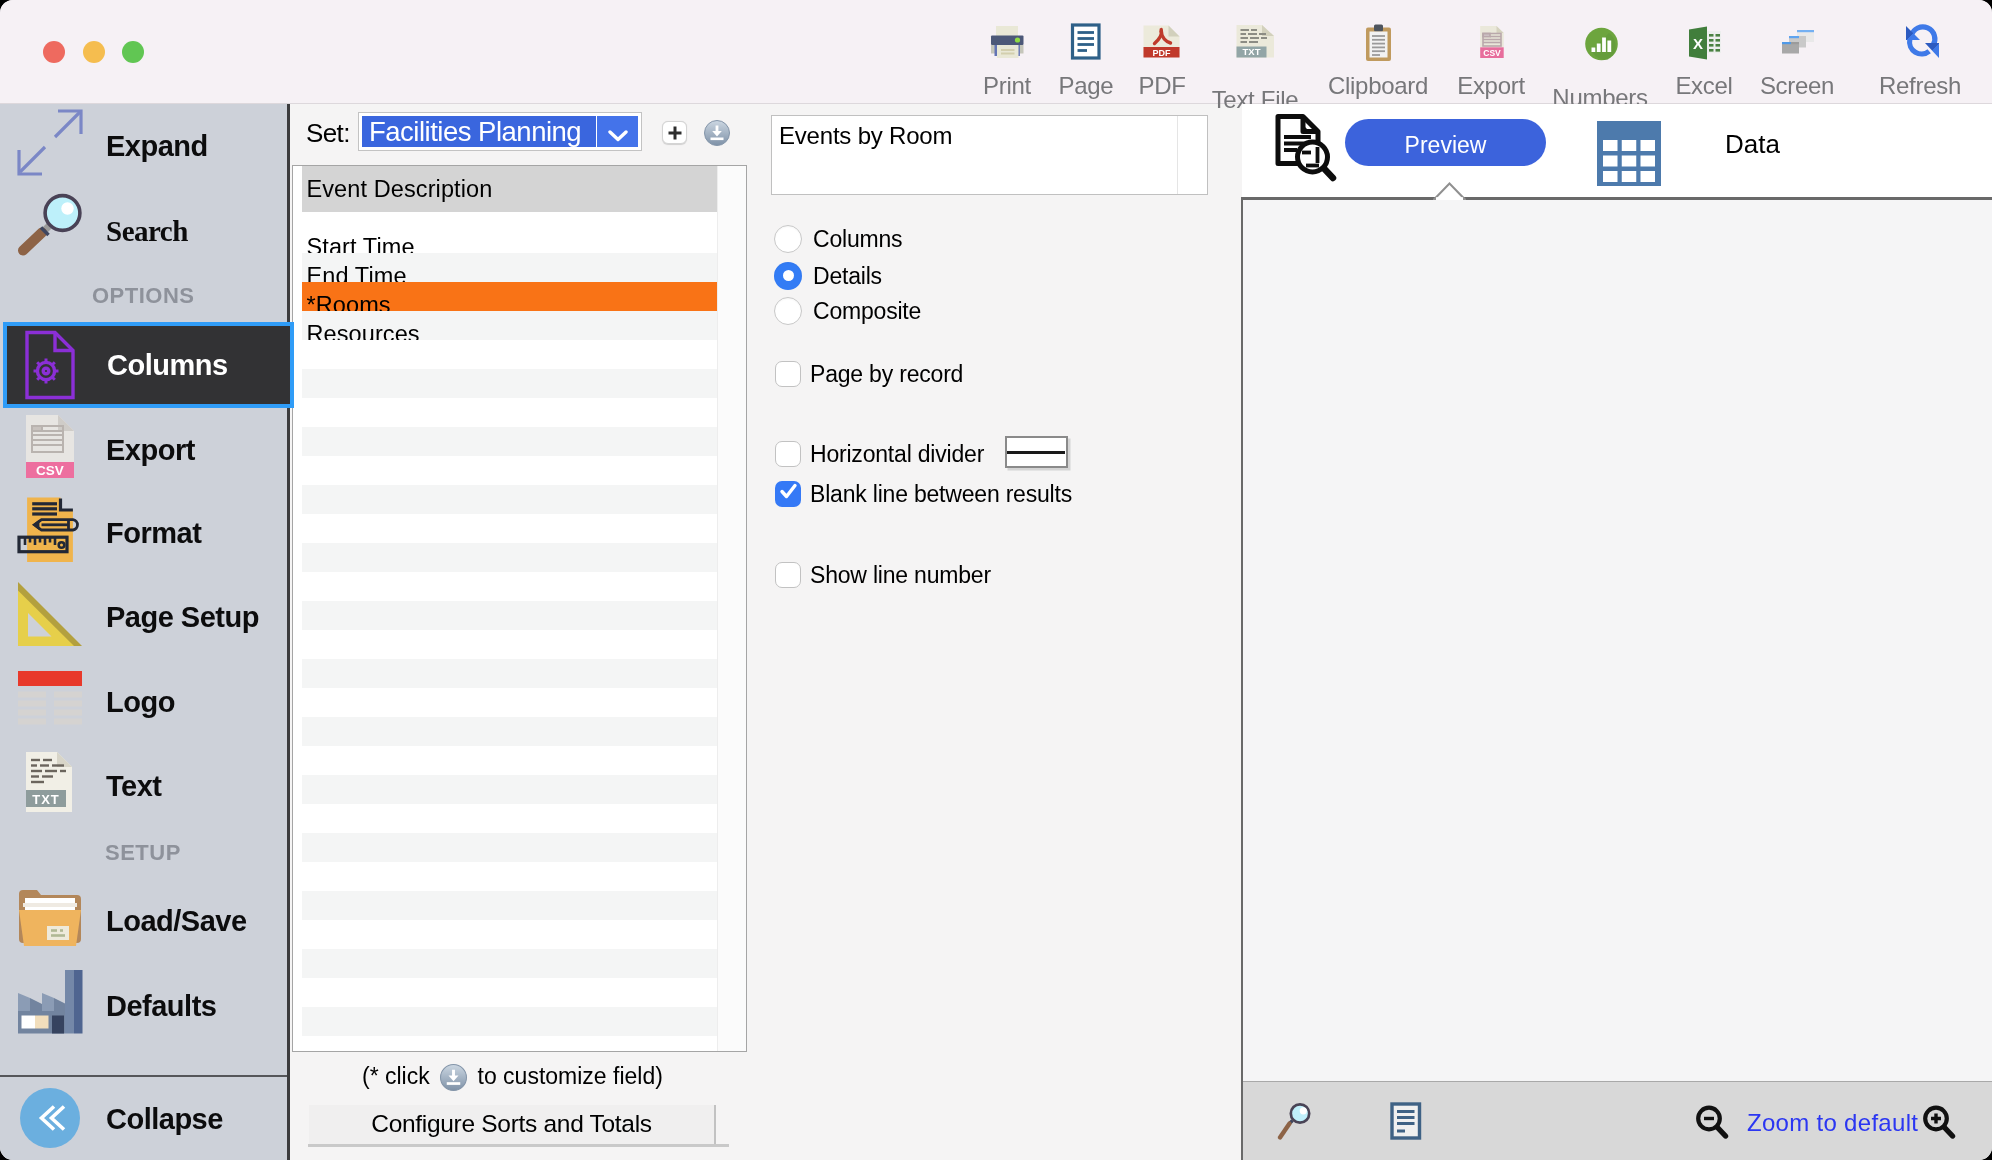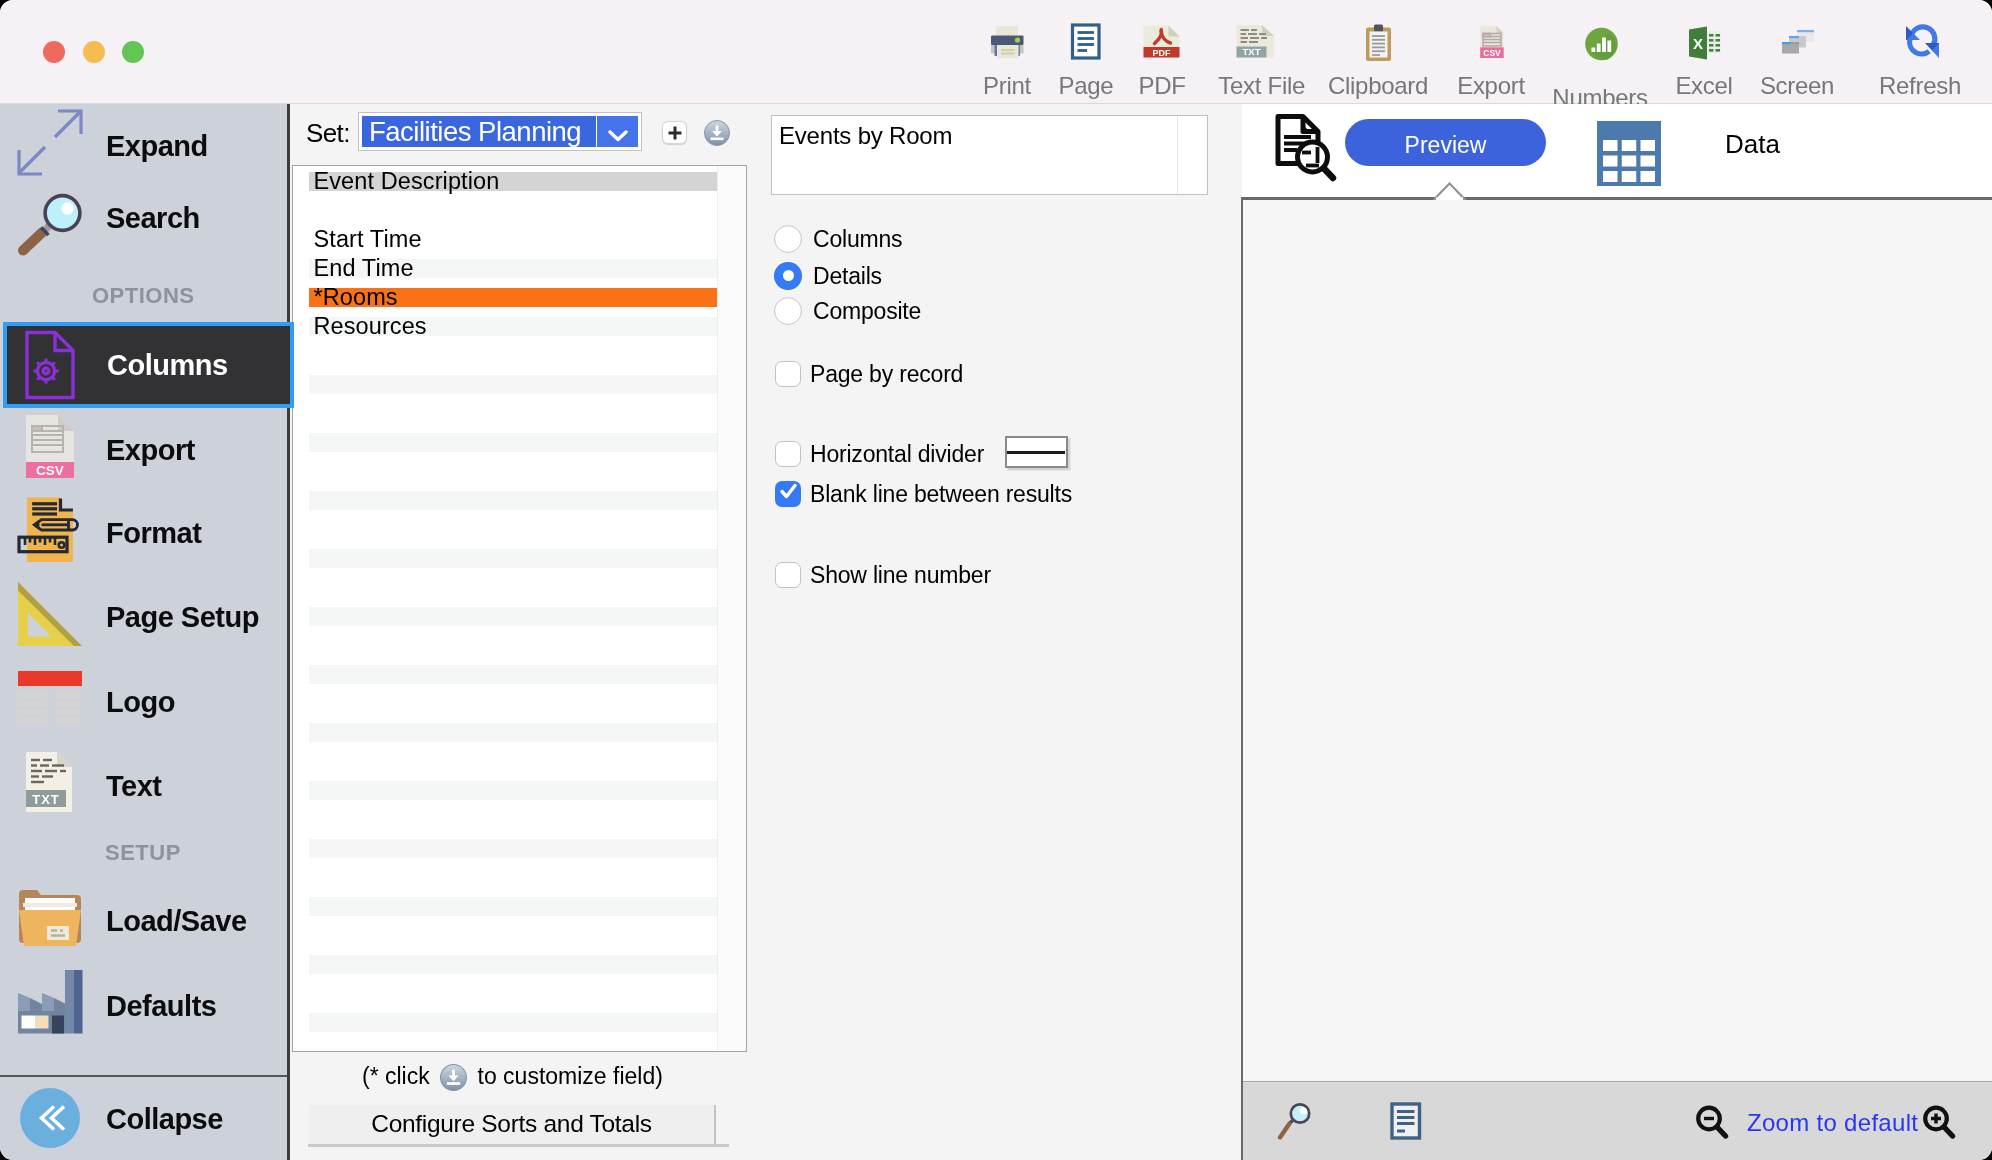--- a/index.html
+++ b/index.html
@@ -24,21 +24,21 @@
 #collapseline { position:absolute; left:0; top:1075px; width:287px; height:2px; background:#55565a; }
 
 
 #setlab { position:absolute; left:306px; top:133px; transform:translateY(-50%); font-size:26px; letter-spacing:-0.6px; color:#000; }
 #dropdown { position:absolute; left:358px; top:112px; width:284px; height:39px; background:#fff; border:1.5px solid #c3c3c3; }
 #ddblue { position:absolute; left:3px; top:3px; right:45px; bottom:3px; background:#3a66de; }
 #ddarrow { position:absolute; right:3px; top:3px; width:41px; bottom:3px; background:#4473ea; }
 #ddtext { position:absolute; left:7px; top:50%; transform:translateY(-50%); color:#fff; font-size:27.5px; letter-spacing:-0.5px; white-space:nowrap; }
 #plusbtn { position:absolute; left:662px; top:121px; width:25px; height:23px; background:#fff; border:1px solid #d4d4d4; border-radius:6px; box-shadow:0 0.5px 1px rgba(0,0,0,0.15); }
 #list { position:absolute; left:292px; top:164.5px; width:455px; height:887.5px; background:#fff; border:1.5px solid #a5a5a5; overflow:hidden; }
-.lrow { position:absolute; left:16px; width:424px; height:19px;margin-top:6px; }
+.lrow { position:absolute; left:9px; width:424px; height:46px; }
 .lrow span { position:absolute; left:4.5px; top:50%; transform:translateY(-50%); font-size:23.5px; letter-spacing:0.1px; color:#000; white-space:nowrap; }
 #ltrack { position:absolute; right:0; top:0; width:29px; height:100%; background:#fbfbfb; border-left:1px solid #ededed; }
 #bluestrip { position:absolute; left:290px; top:322px; width:4px; height:86px; background:#2f9cf7; z-index:31; }
 #caption { position:absolute; left:362px; top:1077px; transform:translateY(-50%); font-size:23px; color:#000; white-space:nowrap; }
 #caption svg { vertical-align:-7px; }
 #sortbtn { position:absolute; left:309px; top:1105px; width:407px; height:39px; background:#f0efef; border-right:2.5px solid #c2c2c2; text-align:center; font-size:24.5px; letter-spacing:-0.3px; color:#000; line-height:38px; }
 #sortshadow { position:absolute; left:308px; top:1144px; width:421px; height:3px; background:#c9c9c9; }
 
 
 #txtarea { position:absolute; left:771px; top:115px; width:437px; height:80px; background:#fff; border:1.5px solid #c0c0c0; }
@@ -188,21 +188,21 @@
       </defs>
       <path d="M 15.3 13.6 A 12 12 0 1 1 37.1 23.1" fill="none" stroke="#3f7ae8" stroke-width="5.2"></path>
       <path d="M 33.2 29.2 A 12 12 0 0 1 13.8 17.5" fill="none" stroke="#3f7ae8" stroke-width="5.2"></path>
       <polygon points="10,4 10,18 24,18" fill="url(#rg)"></polygon>
       <polygon points="29,21 43,21 43,36" fill="url(#rg)"></polygon>
     </svg>
 
     <div class="tblab" style="left:957px;  top:72px; width:100px;">Print</div>
     <div class="tblab" style="left:1036px; top:72px; width:100px;">Page</div>
     <div class="tblab" style="left:1112px; top:72px; width:100px;">PDF</div>
-    <div class="tblab" style="left:1205px; top:72px; width:100px;text-align:right;">Text File</div>
+    <div class="tblab" style="left:1205px; top:86px; width:100px;">Text File</div>
     <div class="tblab" style="left:1328px; top:72px; width:100px;">Clipboard</div>
     <div class="tblab" style="left:1441px; top:72px; width:100px;">Export</div>
     <div class="tblab" style="left:1550px; top:84px; width:100px;">Numbers</div>
     <div class="tblab" style="left:1654px; top:72px; width:100px;">Excel</div>
     <div class="tblab" style="left:1747px; top:72px; width:100px;">Screen</div>
     <div class="tblab" style="left:1870px; top:72px; width:100px;">Refresh</div>
   </div>
 
   <div id="sidebar"></div>
   <div id="sbline"></div>
@@ -347,21 +347,21 @@
     <rect x="35" y="47.5" width="12" height="18" fill="#36435f"></rect>
   </svg>
   <svg class="abs" style="left:20px; top:1088px;" width="60" height="60" viewBox="0 0 60 60">
     <circle cx="30" cy="30" r="30" fill="#6bafdf"></circle>
     <g stroke="#fff" stroke-width="3.6" fill="none">
       <polyline points="34,18.5 21.5,30 34,41.5"></polyline>
       <polyline points="44,18.5 31.5,30 44,41.5"></polyline>
     </g>
   </svg>
   <div class="sblab" style="top:146px;">Expand</div>
-  <div class="sblab" style="top:218px;">Search</div>
+  <div class="sblab" style="top:231px;font-family:Liberation Serif, serif;">Search</div>
   <div class="sbhead" style="left:92px; top:296px;">OPTIONS</div>
   <div id="selitem">
       <div class="sblab" style="top:39px; left:100px; transform:translateY(-50%);">Columns</div>
     </div>
   <div class="sblab" style="top:450px;">Export</div>
   <div class="sblab" style="top:533px;">Format</div>
   <div class="sblab" style="top:617px;">Page Setup</div>
   <div class="sblab" style="top:702px;">Logo</div>
   <div class="sblab" style="top:786px;">Text</div>
   <div class="sbhead" style="left:105px; top:853px;">SETUP</div>

